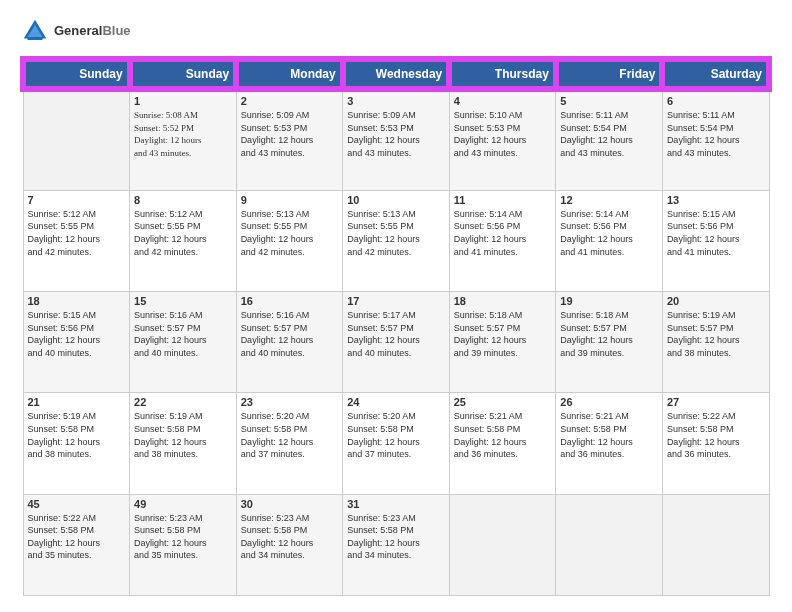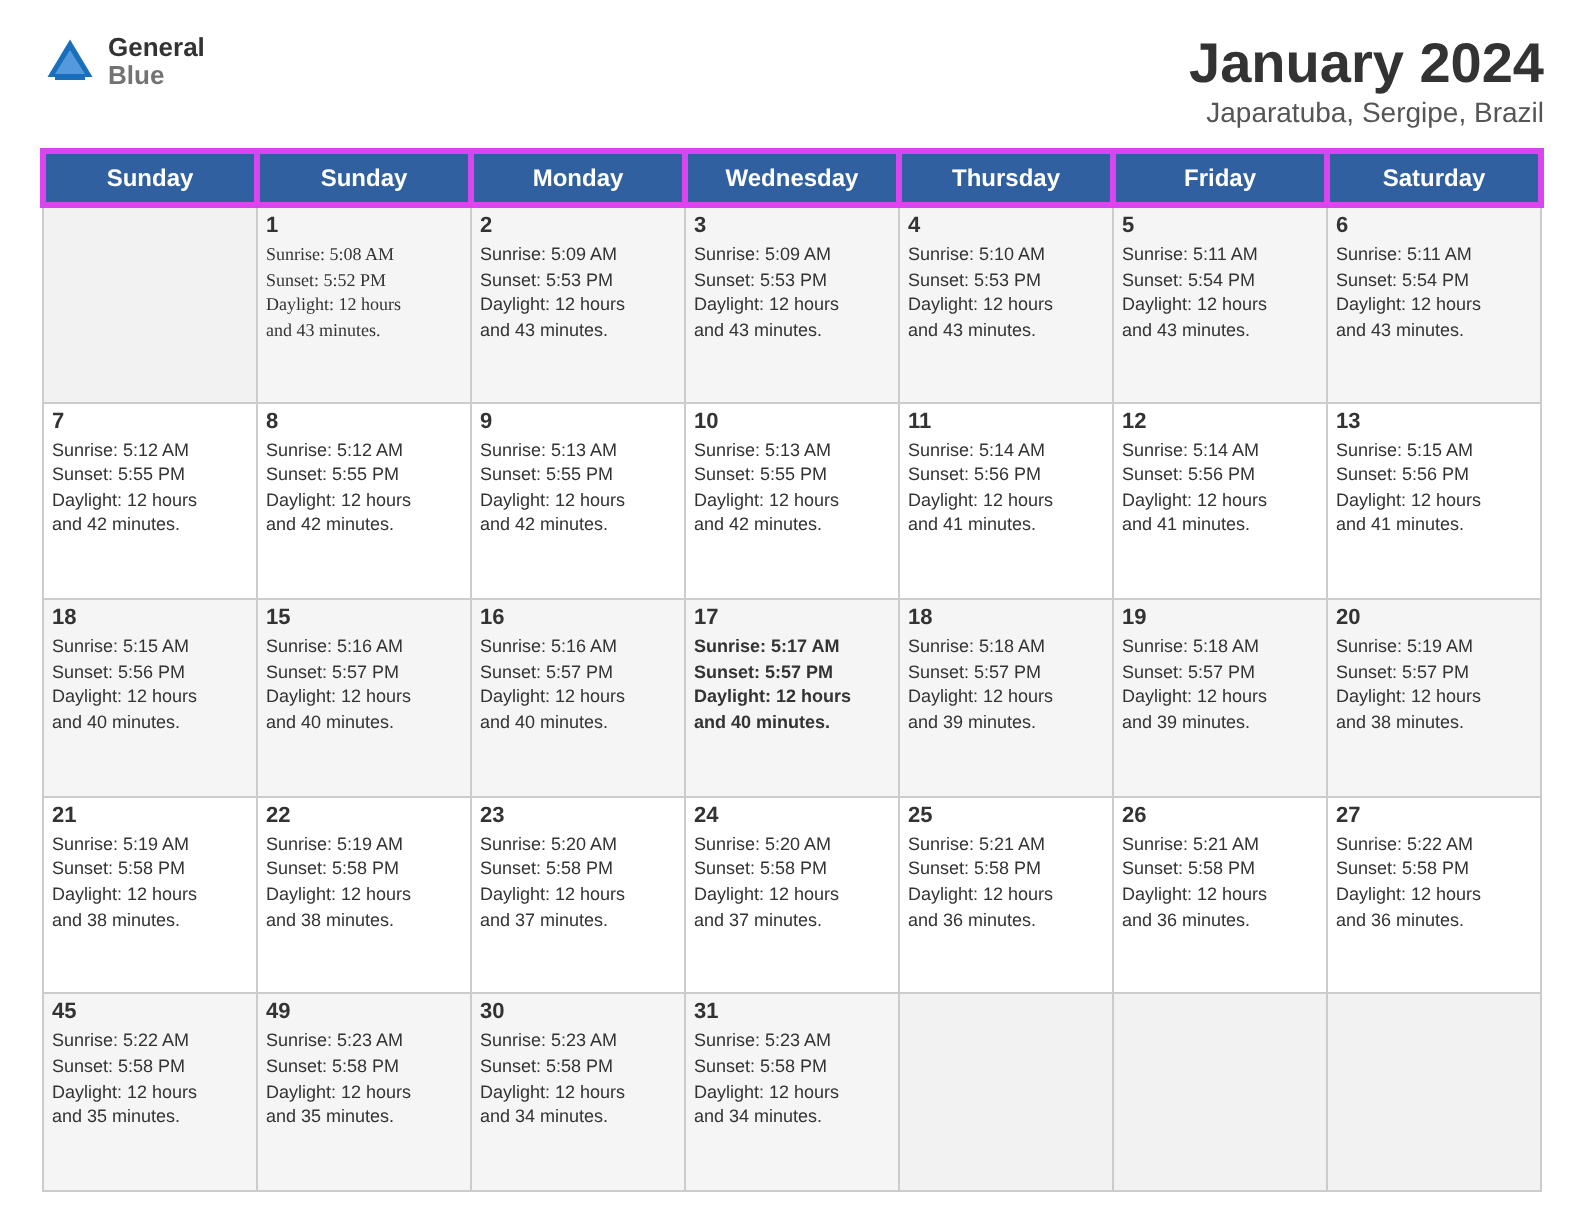--- a/index.html
+++ b/index.html
@@ -22,21 +22,21 @@
       justify-content: space-between;
       align-items: flex-start;
       margin-bottom: 10px;
     }
     .logo {
       display: flex;
       align-items: center;
     }
     .logo-text {
       display: flex;
-      flex-direction: column;
+      flex-direction: row;
       font-size: 13px;
       font-weight: bold;
       line-height: 1.1;
       color: #333;
     }
     .logo-text .general { color: #333; }
     .logo-text .blue { color: #737373; }
     .logo-icon {
       width: 30px;
       height: 30px;
@@ -59,22 +59,22 @@
       border: 1px solid #ccc;
       border-collapse: collapse;
       width: 100%;
       table-layout: fixed;
     }
     .calendar th {
       background: #3060a0;
       color: #fff;
       font-size: 12px;
       padding: 5px 4px;
-      text-align: center;
-      border: 3px solid #d946ef;
+      text-align: right;
+      border: 6px solid #d946ef;
     }
     .calendar td {
       border: 1px solid #ccc;
       vertical-align: top;
       padding: 3px 4px;
       font-size: 9.5px;
       color: #333;
       height: 78px;
     }
     .calendar td.empty {
@@ -104,24 +104,20 @@
       <svg class="logo-icon" viewBox="0 0 40 40">
         <polygon points="20,5 35,30 5,30" fill="#1a6fbd"></polygon>
         <polygon points="20,12 30,28 10,28" fill="#5599dd"></polygon>
         <rect x="10" y="28" width="20" height="4" fill="#1a6fbd"></rect>
       </svg>
       <div class="logo-text">
         <span class="general">General</span>
         <span class="blue">Blue</span>
       </div>
     </div>
-    <div class="title-area">
-      <div class="month-title">January 2024</div>
-      <div class="location">Japaratuba, Sergipe, Brazil</div>
-    </div>
   </div>
 
   <table class="calendar">
     <thead>
       <tr>
       <th>Sunday</th>
           <th>Sunday</th>
           <th>Monday</th>
           <th>Wednesday</th>
           <th>Thursday</th>
@@ -243,21 +239,21 @@
           </td>
           <td>
             <span class="day-number">16</span>
             <div class="day-info" style="white-space: pre-line;">Sunrise: 5:16 AM
 Sunset: 5:57 PM
 Daylight: 12 hours
 and 40 minutes.</div>
           </td>
           <td>
             <span class="day-number">17</span>
-            <div class="day-info" style="white-space: pre-line; font-weight: bold;">Sunrise: 5:17 AM
+            <div class="day-info" style="white-space: pre-line;">Sunrise: 5:17 AM
 Sunset: 5:57 PM
 Daylight: 12 hours
 and 40 minutes.</div>
           </td>
           <td>
             <span class="day-number">18</span>
             <div class="day-info" style="white-space: pre-line;">Sunrise: 5:18 AM
 Sunset: 5:57 PM
 Daylight: 12 hours
 and 39 minutes.</div>

